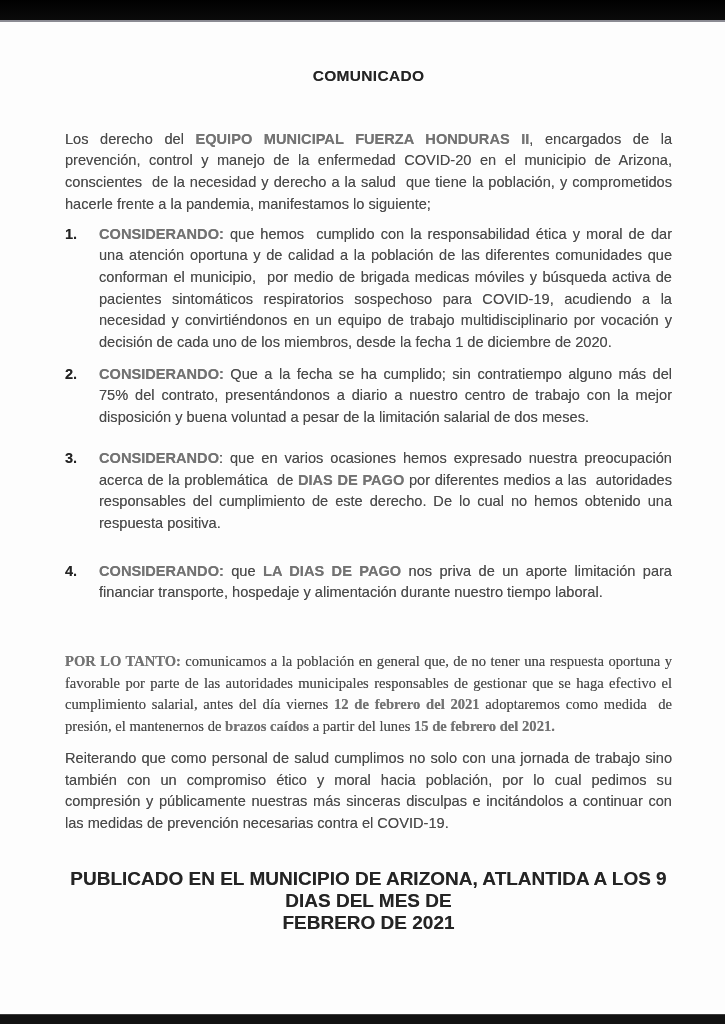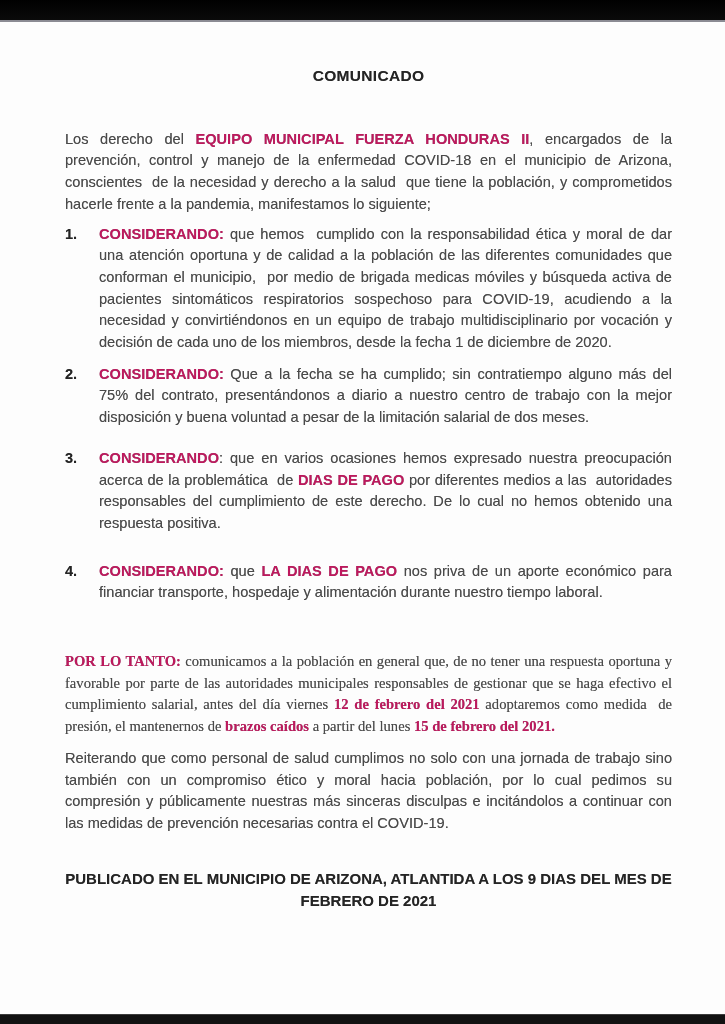--- a/index.html
+++ b/index.html
@@ -41,77 +41,77 @@
     font-size: 15.5px;
     font-weight: 700;
     color: #242424;
     letter-spacing: 0.3px;
   }
   .para {
     margin: 0;
     text-align: justify;
     white-space: pre-wrap;
   }
-  .para .b { font-weight: 700; color: #be185d; }
+  .para .b { font-weight: 700; color: #737373; }
   .intro { margin-bottom: 8px; }
   .item { display: flex; }
   .item-1 { margin-bottom: 10px; }
   .item-2 { margin-bottom: 19px; }
   .item-3 { margin-bottom: 26px; }
   .item-4 { margin-bottom: 47px; }
   .num {
     flex: none;
     width: 34px;
     font-weight: 700;
     color: #242424;
   }
   .body { flex: 1; }
   .plt { margin-bottom: 10px; font-family: Liberation Serif, serif; }
   .reiterando { margin-bottom: 33px; }
   .footer {
     margin: 0;
     text-align: center;
     font-weight: 700;
     color: #242424;
-    font-size: 15px;
+    font-size: 19px;
     line-height: 22px;
     white-space: pre-wrap;
   }
 </style>
 </head>
 <body>
 
 <div class="screen">
 
   <div class="bar-top"></div>
 
   <div class="doc">
 
     <h1 class="title">COMUNICADO</h1>
 
-    <p class="para intro"><span>Los derecho del </span><span class="b">EQUIPO MUNICIPAL FUERZA HONDURAS II</span><span>, encargados de la prevención, control y manejo de la enfermedad COVID-18 en el municipio de Arizona, conscientes  de la necesidad y derecho a la salud  que tiene la población, y comprometidos hacerle frente a la pandemia, manifestamos lo siguiente;</span></p>
+    <p class="para intro"><span>Los derecho del </span><span class="b">EQUIPO MUNICIPAL FUERZA HONDURAS II</span><span>, encargados de la prevención, control y manejo de la enfermedad COVID-20 en el municipio de Arizona, conscientes  de la necesidad y derecho a la salud  que tiene la población, y comprometidos hacerle frente a la pandemia, manifestamos lo siguiente;</span></p>
 
     <div class="item item-1">
       <div class="num">1.</div>
       <div class="body para"><span class="b">CONSIDERANDO:</span><span> que hemos  cumplido con la responsabilidad ética y moral de dar una atención oportuna y de calidad a la población de las diferentes comunidades que conforman el municipio,  por medio de brigada medicas móviles y búsqueda activa de pacientes sintomáticos respiratorios sospechoso para COVID-19, acudiendo a la necesidad y convirtiéndonos en un equipo de trabajo multidisciplinario por vocación y decisión de cada uno de los miembros, desde la fecha 1 de diciembre de 2020.</span></div>
     </div>
 
     <div class="item item-2">
       <div class="num">2.</div>
       <div class="body para"><span class="b">CONSIDERANDO:</span><span> Que a la fecha se ha cumplido; sin contratiempo alguno más del 75% del contrato, presentándonos a diario a nuestro centro de trabajo con la mejor disposición y buena voluntad a pesar de la limitación salarial de dos meses.</span></div>
     </div>
 
     <div class="item item-3">
       <div class="num">3.</div>
       <div class="body para"><span class="b">CONSIDERANDO</span><span>: que en varios ocasiones hemos expresado nuestra preocupación acerca de la problemática  de </span><span class="b">DIAS DE PAGO</span><span> por diferentes medios a las  autoridades responsables del cumplimiento de este derecho. De lo cual no hemos obtenido una respuesta positiva.</span></div>
     </div>
 
     <div class="item item-4">
       <div class="num">4.</div>
-      <div class="body para"><span class="b">CONSIDERANDO:</span><span> que </span><span class="b">LA DIAS DE PAGO</span><span> nos priva de un aporte económico para financiar transporte, hospedaje y alimentación durante nuestro tiempo laboral.</span></div>
+      <div class="body para"><span class="b">CONSIDERANDO:</span><span> que </span><span class="b">LA DIAS DE PAGO</span><span> nos priva de un aporte limitación para financiar transporte, hospedaje y alimentación durante nuestro tiempo laboral.</span></div>
     </div>
 
     <p class="para plt"><span class="b">POR LO TANTO:</span><span> comunicamos a la población en general que, de no tener una respuesta oportuna y favorable por parte de las autoridades municipales responsables de gestionar que se haga efectivo el cumplimiento salarial, antes del día viernes </span><span class="b">12 de febrero del 2021</span><span> adoptaremos como medida  de presión, el mantenernos de </span><span class="b">brazos caídos</span><span> a partir del lunes </span><span class="b">15 de febrero del 2021.</span></p>
 
     <p class="para reiterando">Reiterando que como personal de salud cumplimos no solo con una jornada de trabajo sino también con un compromiso ético y moral hacia población, por lo cual pedimos su compresión y públicamente nuestras más sinceras disculpas e incitándolos a continuar con las medidas de prevención necesarias contra el COVID-19.</p>
 
     <p class="footer">PUBLICADO EN EL MUNICIPIO DE ARIZONA, ATLANTIDA A LOS 9 DIAS DEL MES DE
 FEBRERO DE 2021</p>
 
   </div>

